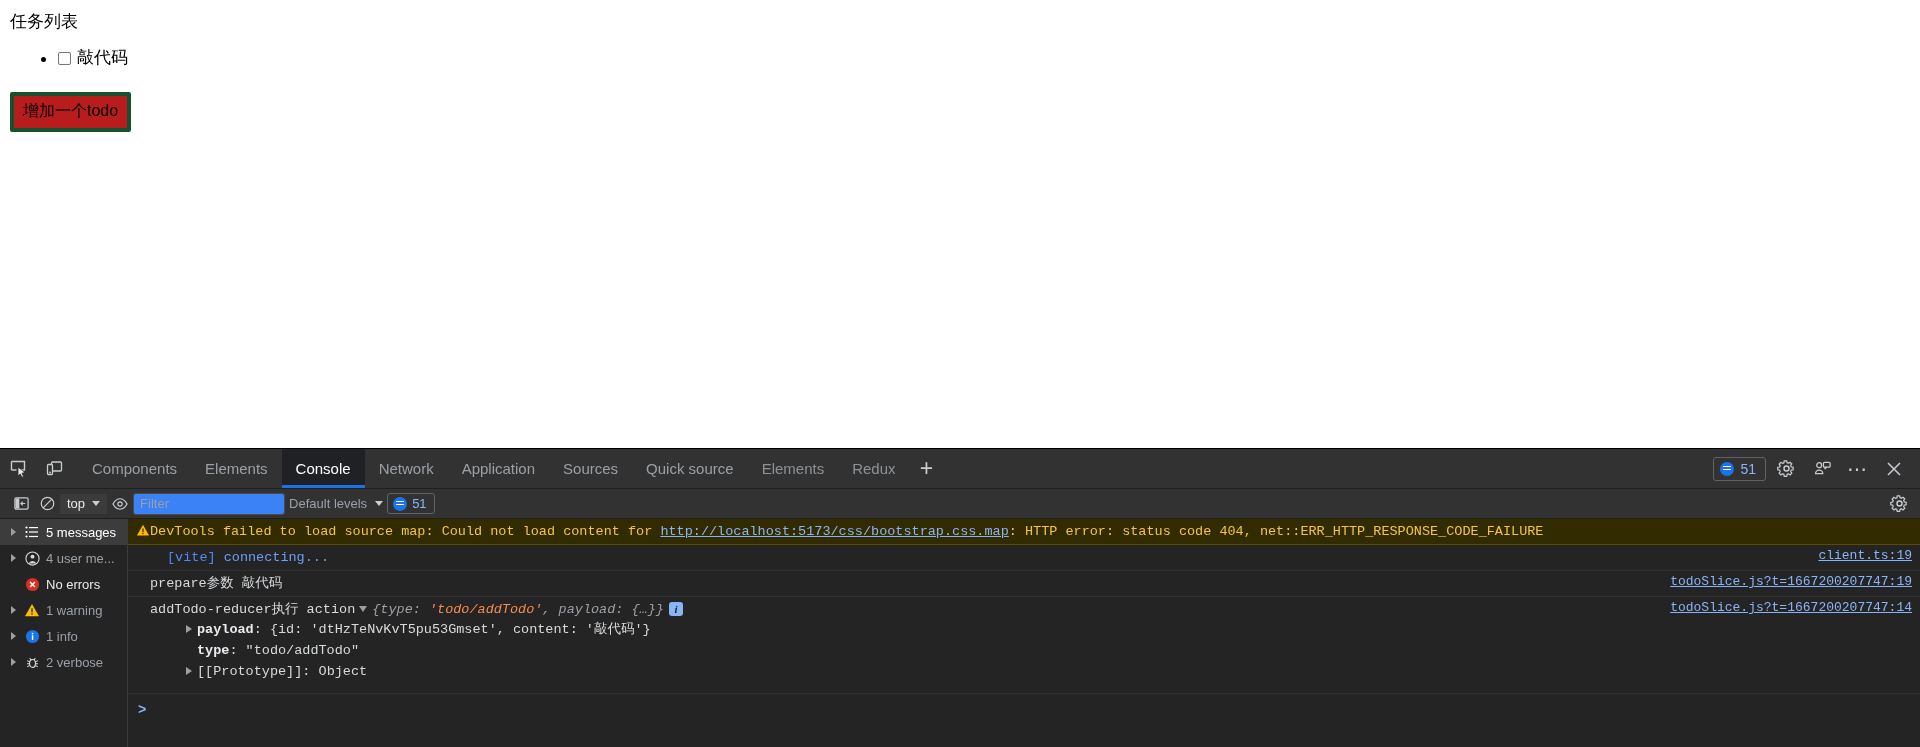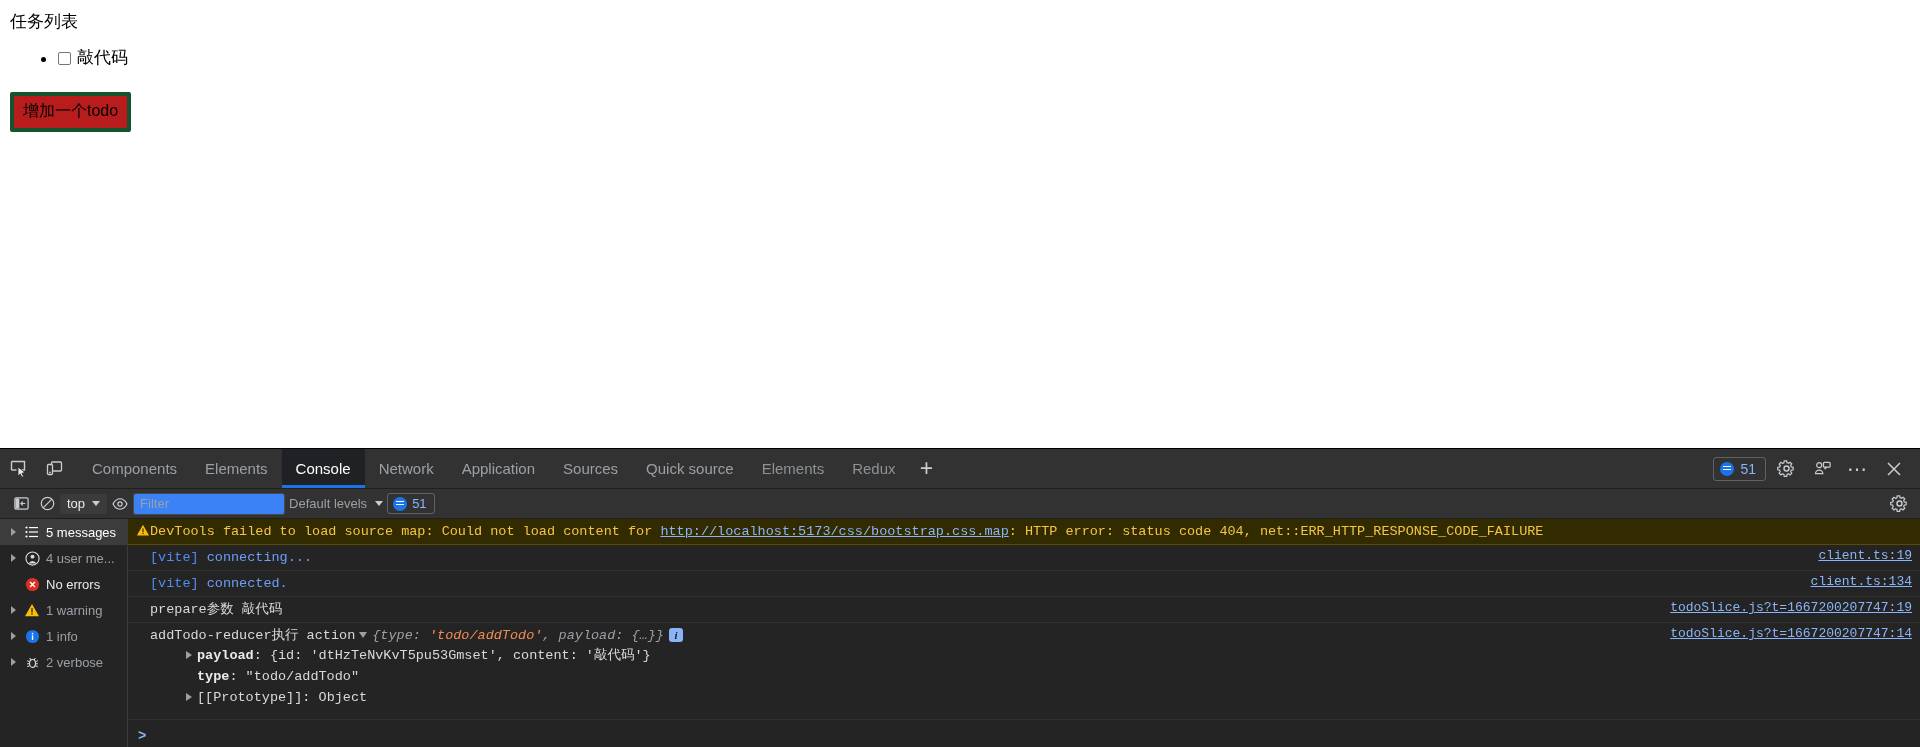--- a/index.html
+++ b/index.html
@@ -171,21 +171,21 @@
   .msg-row.warning {
     background: #332b00; border-bottom: 1px solid #5c4b00;
     color: #f5c542;
   }
   .msg-main { flex: 1; padding-left: 12px; line-height: 19px; }
   .msg-src {
     color: #8ab4f8; text-decoration: underline; font-size: 13px;
     white-space: nowrap; padding-left: 18px; align-self: flex-start;
   }
   .warn-ico { position: absolute; left: 8px; top: 5px; }
-  .vite-tag { color: #4f8bf5; }
+  .vite-tag { color: #4f8bf5; margin-left: 17px; }
   .vite-msg { color: #6f9ef8; margin-top: 36px; }
   .plain { color: #d7dadd; }
   .obj-toggle {
     display: inline-block; width: 0; height: 0; margin: 0 5px 1px 4px;
     border-left: 4.5px solid transparent; border-right: 4.5px solid transparent;
     border-top: 6px solid #9aa0a6; vertical-align: middle; cursor: default;
   }
   .obj-toggle.right {
     border-top: 4.5px solid transparent; border-bottom: 4.5px solid transparent;
     border-left: 6px solid #9aa0a6; border-right: 0;
@@ -431,24 +431,20 @@
           </svg>
         </span>
         <span class="msg-main"><span>DevTools failed to load source map: Could not load content for </span><span style="color:#8ab4f8;text-decoration:underline">http://localhost:5173/css/bootstrap.css.map</span><span>: HTTP error: status code 404, net::ERR_HTTP_RESPONSE_CODE_FAILURE</span></span>
       </div>
 
       <div class="msg-row">
         <span class="msg-main"><span class="vite-tag">[vite]</span><span class="vite-msg"> connecting...</span></span>
         <span class="msg-src">client.ts:19</span>
       </div>
 
-      <div class="msg-row">
-        <span class="msg-main"><span class="vite-tag">[vite]</span><span class="vite-msg"> connected.</span></span>
-        <span class="msg-src">client.ts:134</span>
-      </div>
 
       <div class="msg-row">
         <span class="msg-main plain">prepare参数 敲代码</span>
         <span class="msg-src">todoSlice.js?t=1667200207747:19</span>
       </div>
 
       <div class="msg-row" style="border-bottom:none;display:block;padding-bottom:0">
         <div style="display:flex;align-items:flex-start">
           <div class="msg-main"><span class="plain">addTodo-reducer执行 action</span><span class="obj-toggle"></span><span class="ital k-gray">{</span><span class="ital" style="color:#9aa0a6">type:</span><span class="ital k-str"> 'todo/addTodo'</span><span class="ital k-gray">, </span><span class="ital" style="color:#9aa0a6">payload:</span><span class="ital k-gray"> {…}</span><span class="ital k-gray">}</span><span class="info-ico">i</span></div>
           <span class="msg-src">todoSlice.js?t=1667200207747:14</span>

